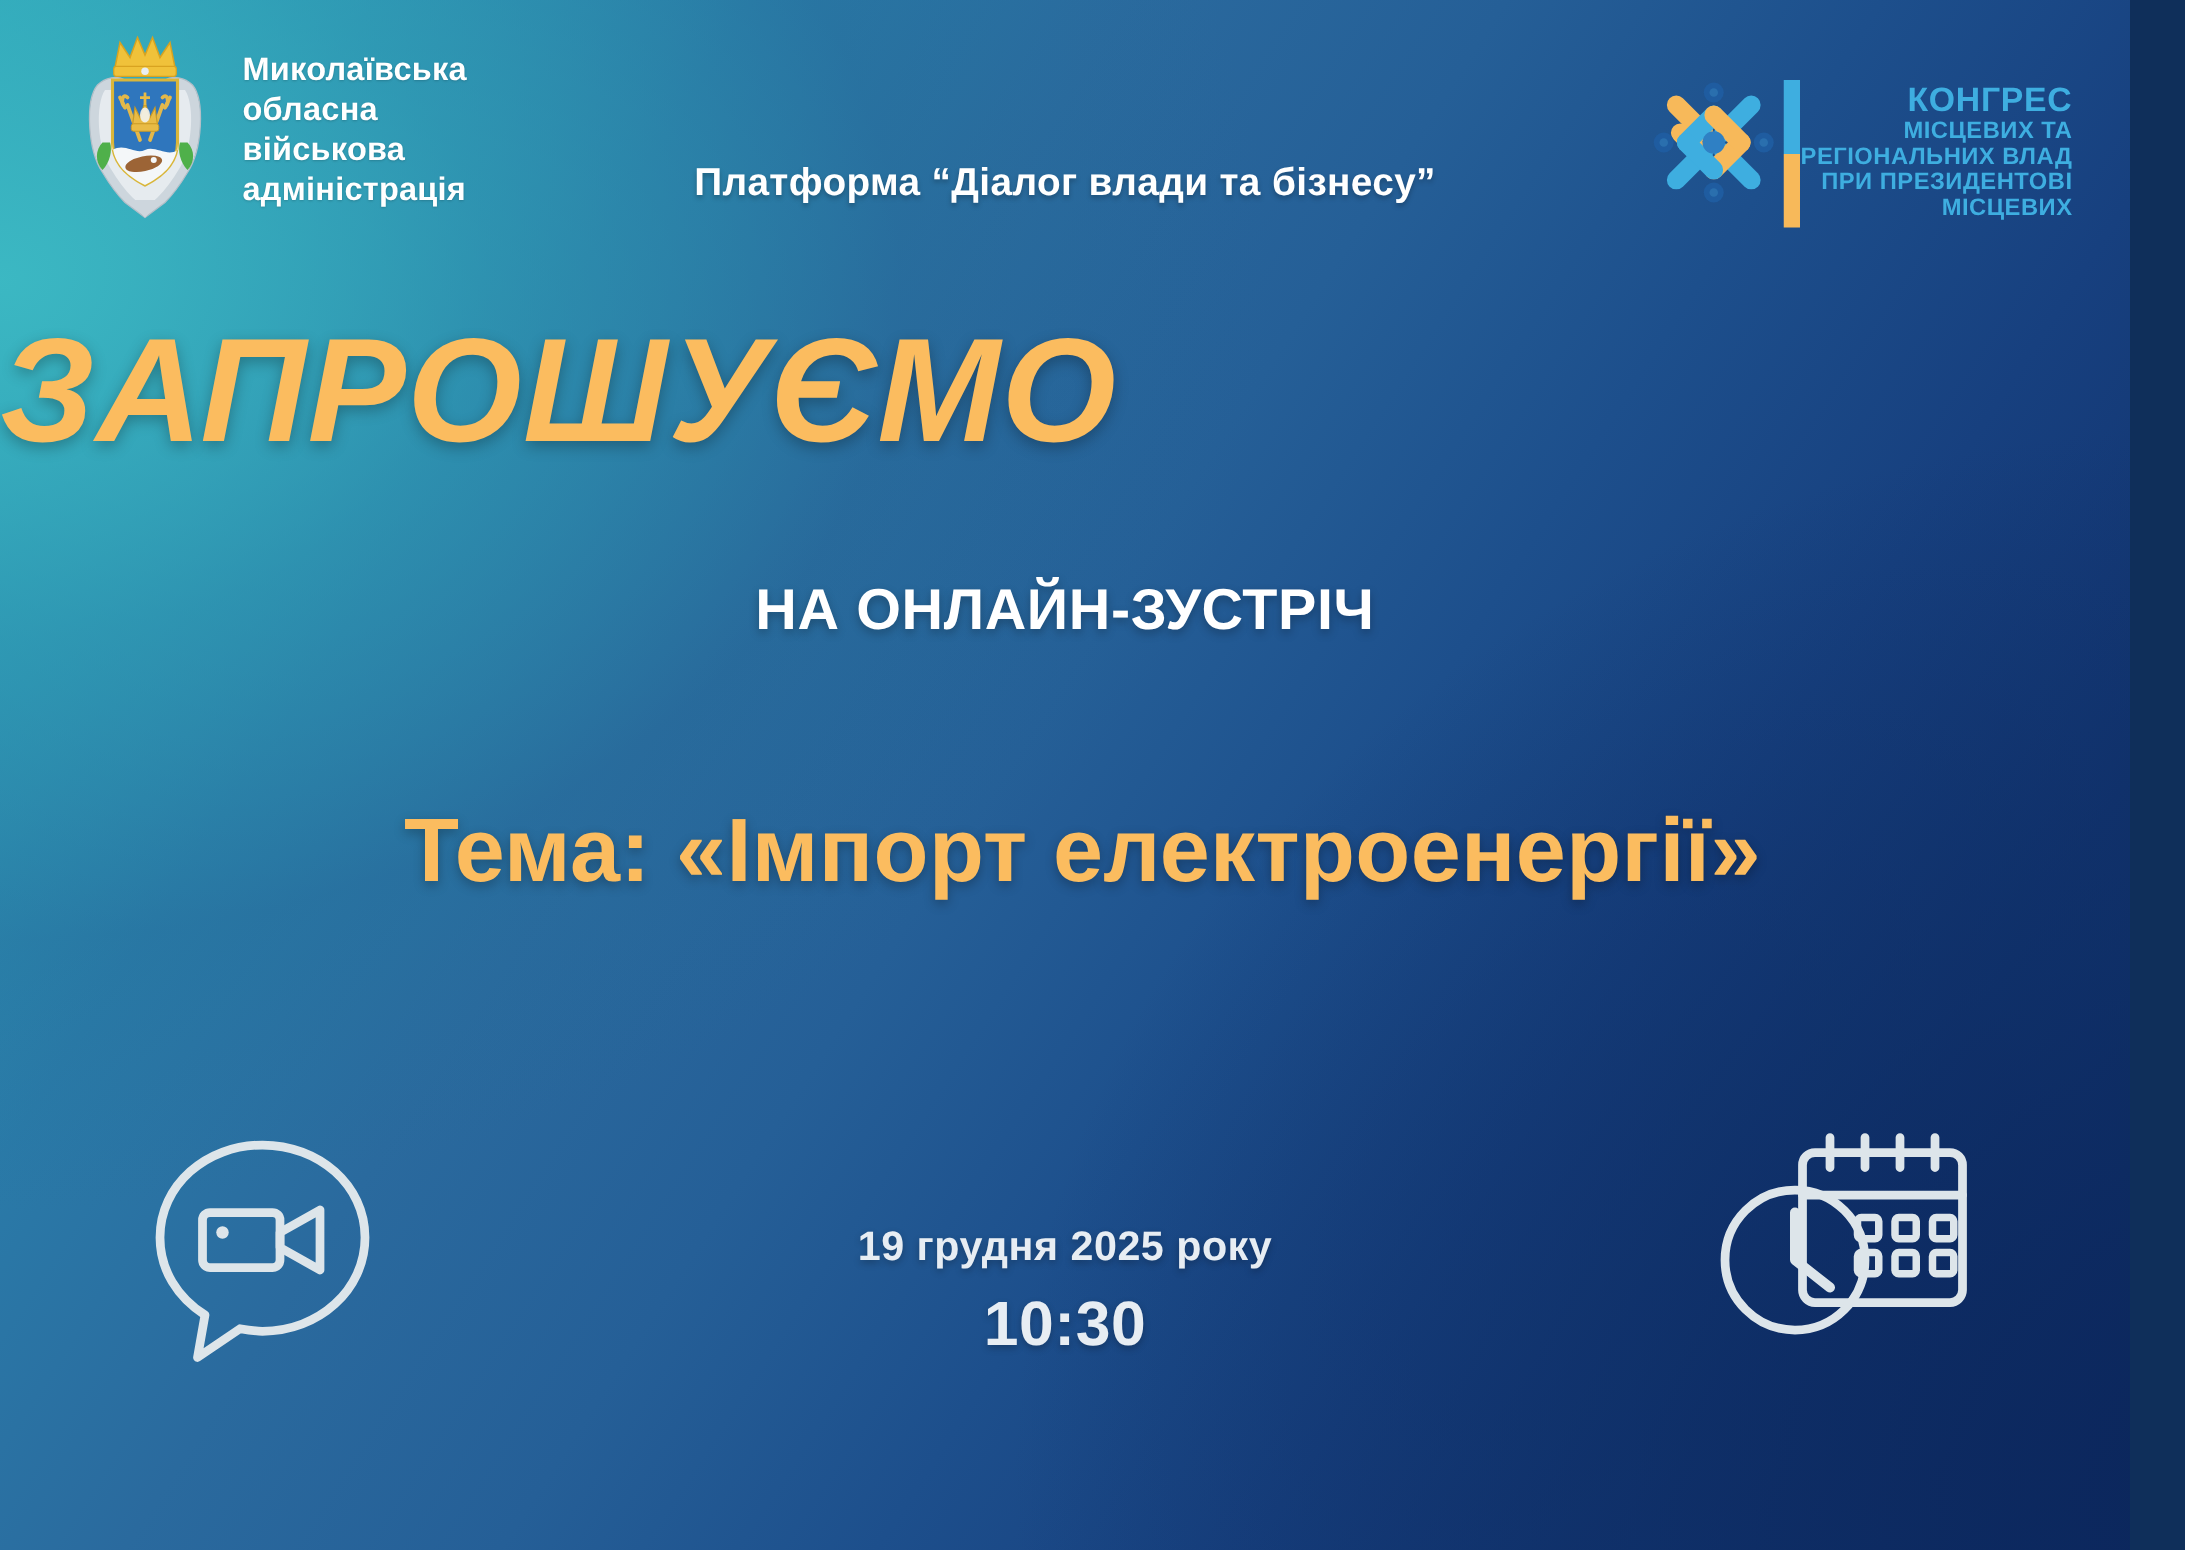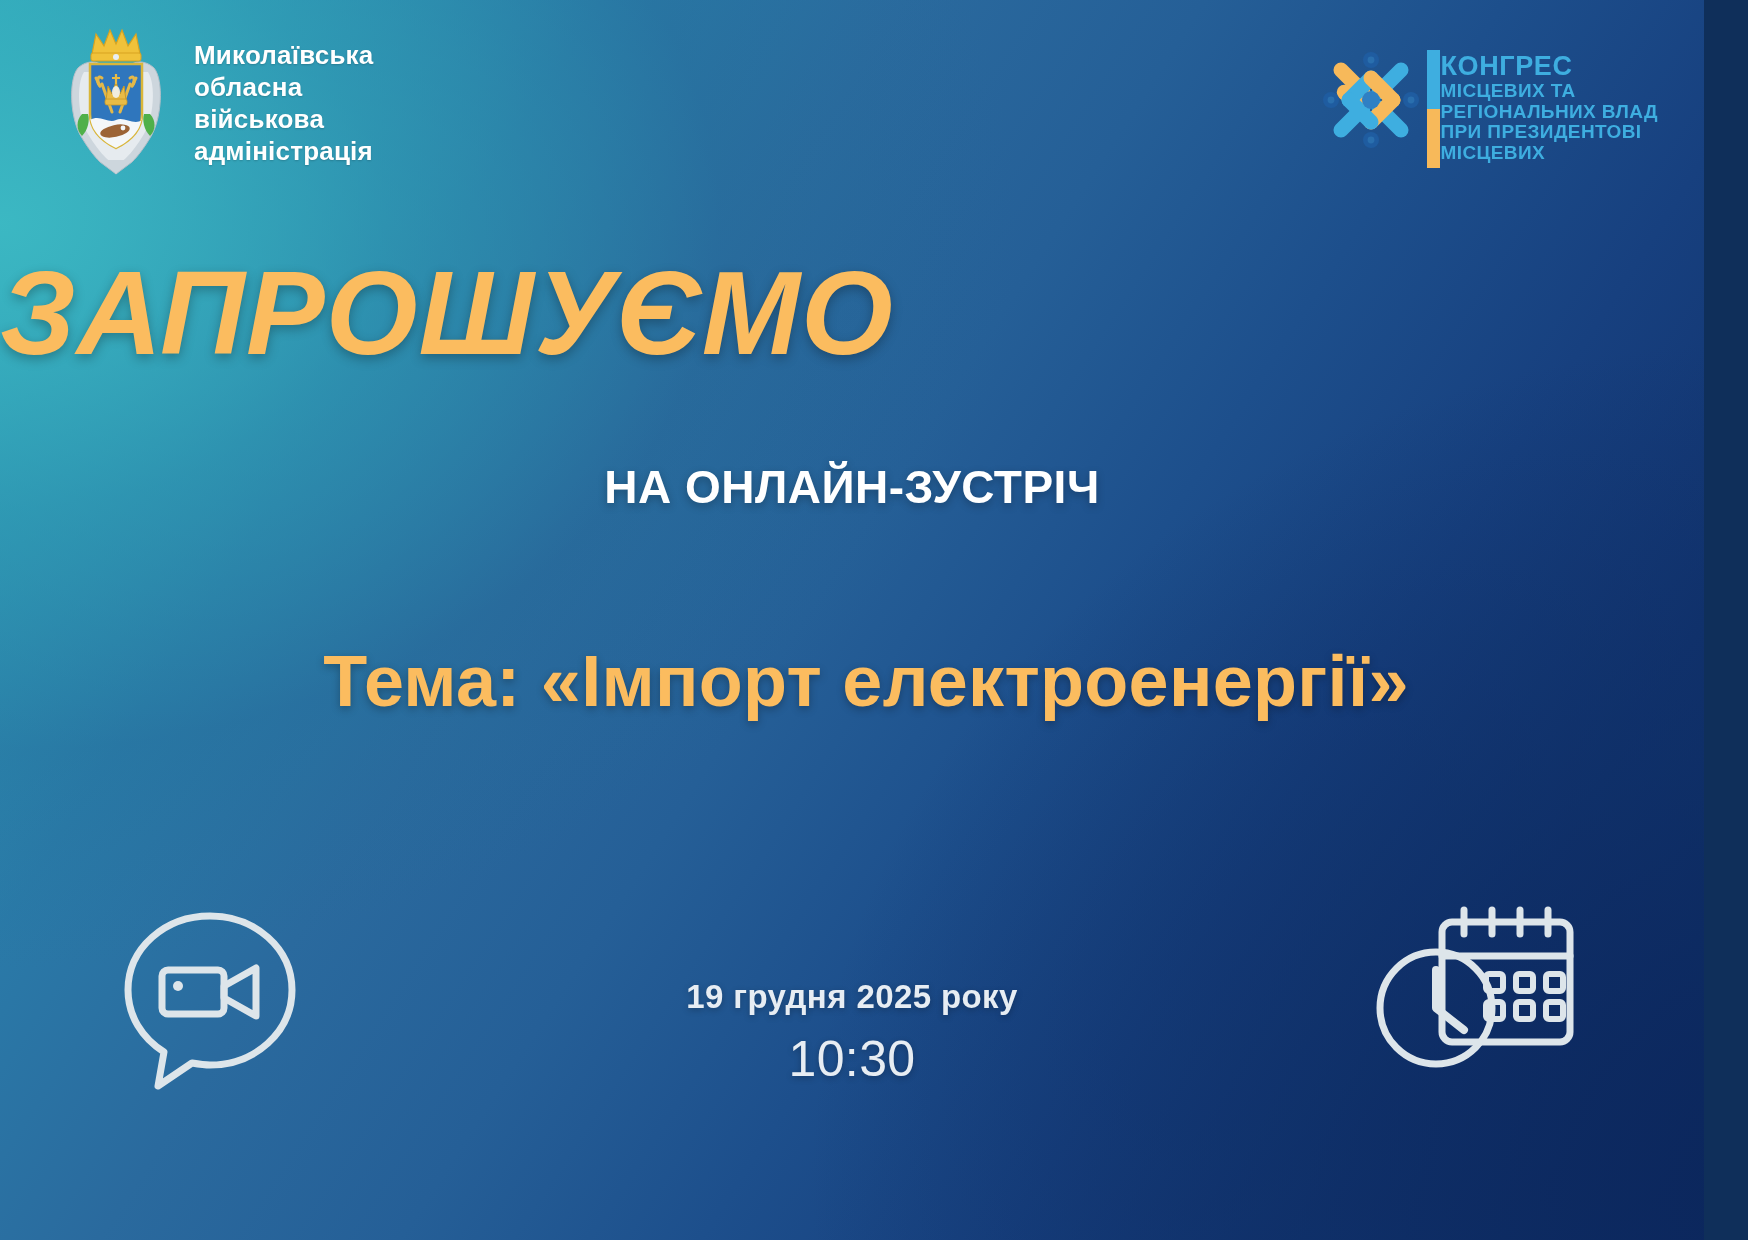--- a/index.html
+++ b/index.html
@@ -58,24 +58,25 @@
     font-size: 31px;
     font-weight: bold;
     letter-spacing: 0.3px;
     text-shadow: 0 2px 4px rgba(0,0,0,0.25);
     pointer-events: none;
   }
 
   .congress-block {
     position: absolute;
     right: 46px;
-    top: 44px;
+    top: 58px;
     display: flex;
     align-items: flex-start;
     gap: 0;
+    text-align: right;
   }
   .congress-mark { width: 112px; height: 112px; flex: none; }
   .congress-bar {
     width: 13px;
     height: 118px;
     flex: none;
     margin-top: 6px;
     background: linear-gradient(180deg, #3eaee0 0%, #3eaee0 50%, #f7b95a 50%, #f7b95a 100%);
   }
   .congress-text {
@@ -145,21 +146,21 @@
     text-shadow: 0 2px 6px rgba(0,0,0,0.25);
     margin-top: 48px;
   }
   .event-time {
     position: absolute;
     left: 0; right: 0;
     top: 1030px;
     text-align: center;
     color: #e7edf3;
     font-size: 50px;
-    font-weight: normal;
+    font-weight: bold;
     letter-spacing: 0.4px;
     text-shadow: 0 2px 6px rgba(0,0,0,0.25);
   }
 
   .icon-video {
     position: absolute;
     left: 110px;
     bottom: 142px;
     width: 200px;
     height: 200px;
@@ -226,20 +227,21 @@
 
           <path d="M44 132 L56 146 L68 132 Z" fill="#cdd6dd"></path>
         </svg>
       </div>
       <div class="emblem-name">Миколаївська
 обласна
 військова
 адміністрація</div>
     </div>
 
+    <div class="platform-title">Платформа “Діалог влади та бізнесу”</div>
 
     <div class="congress-block">
       <div class="congress-mark">
         <svg viewBox="0 0 112 112" width="112" height="112">
           <g stroke-linecap="round" fill="none" stroke-width="15">
 
             <path d="M26 26 L48 48" stroke="#f7b95a"></path>
             <path d="M64 64 L86 86" stroke="#3eaee0"></path>
             <path d="M86 26 L64 48" stroke="#3eaee0"></path>
             <path d="M48 64 L26 86" stroke="#3eaee0"></path>

